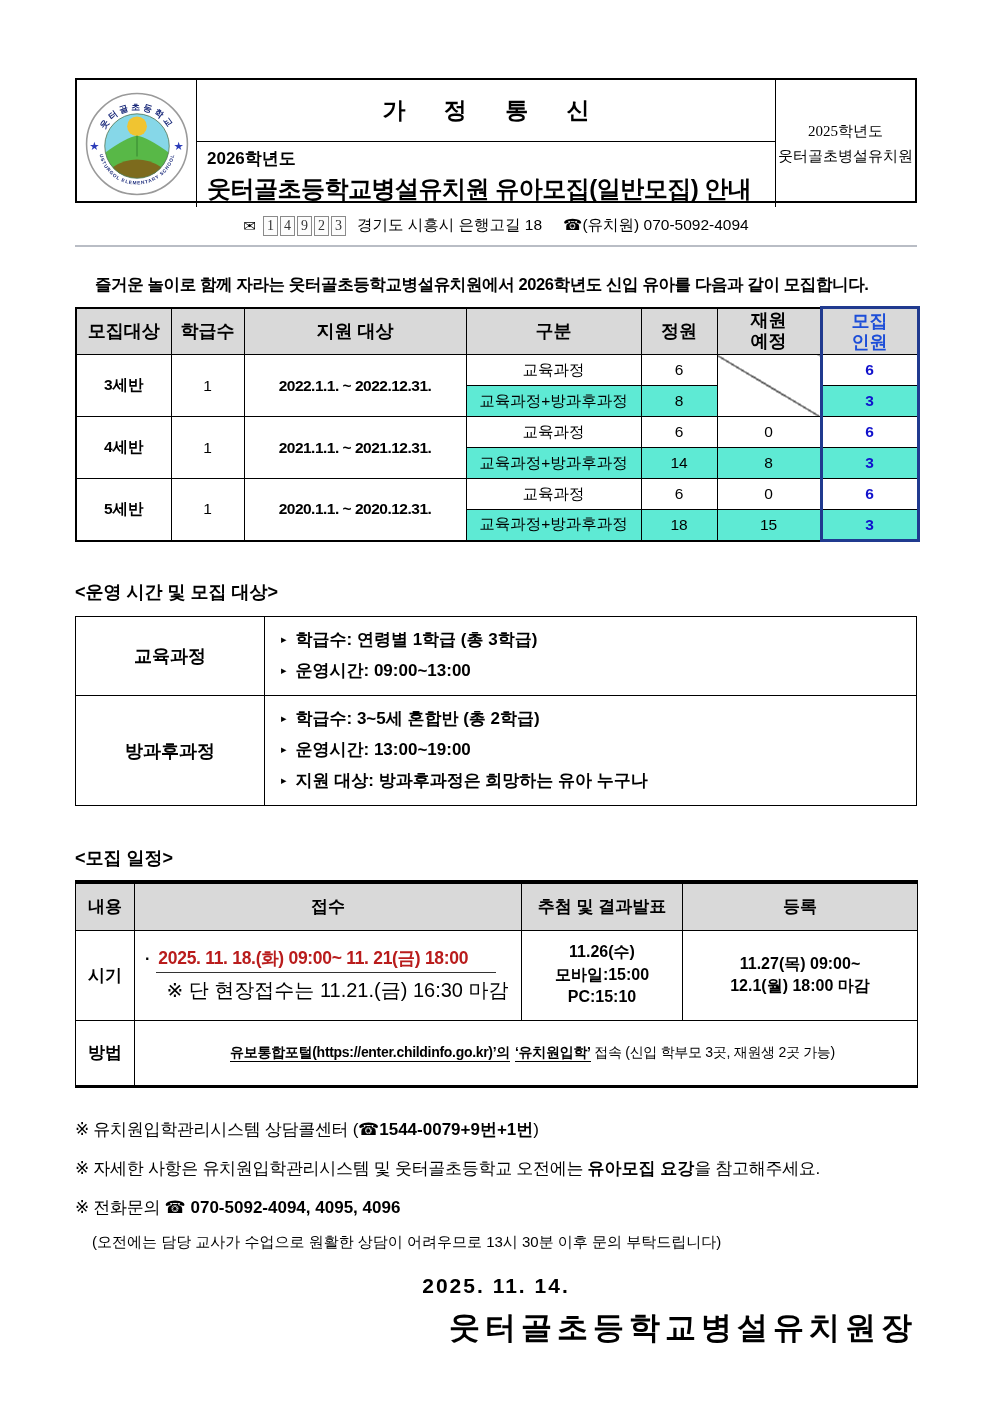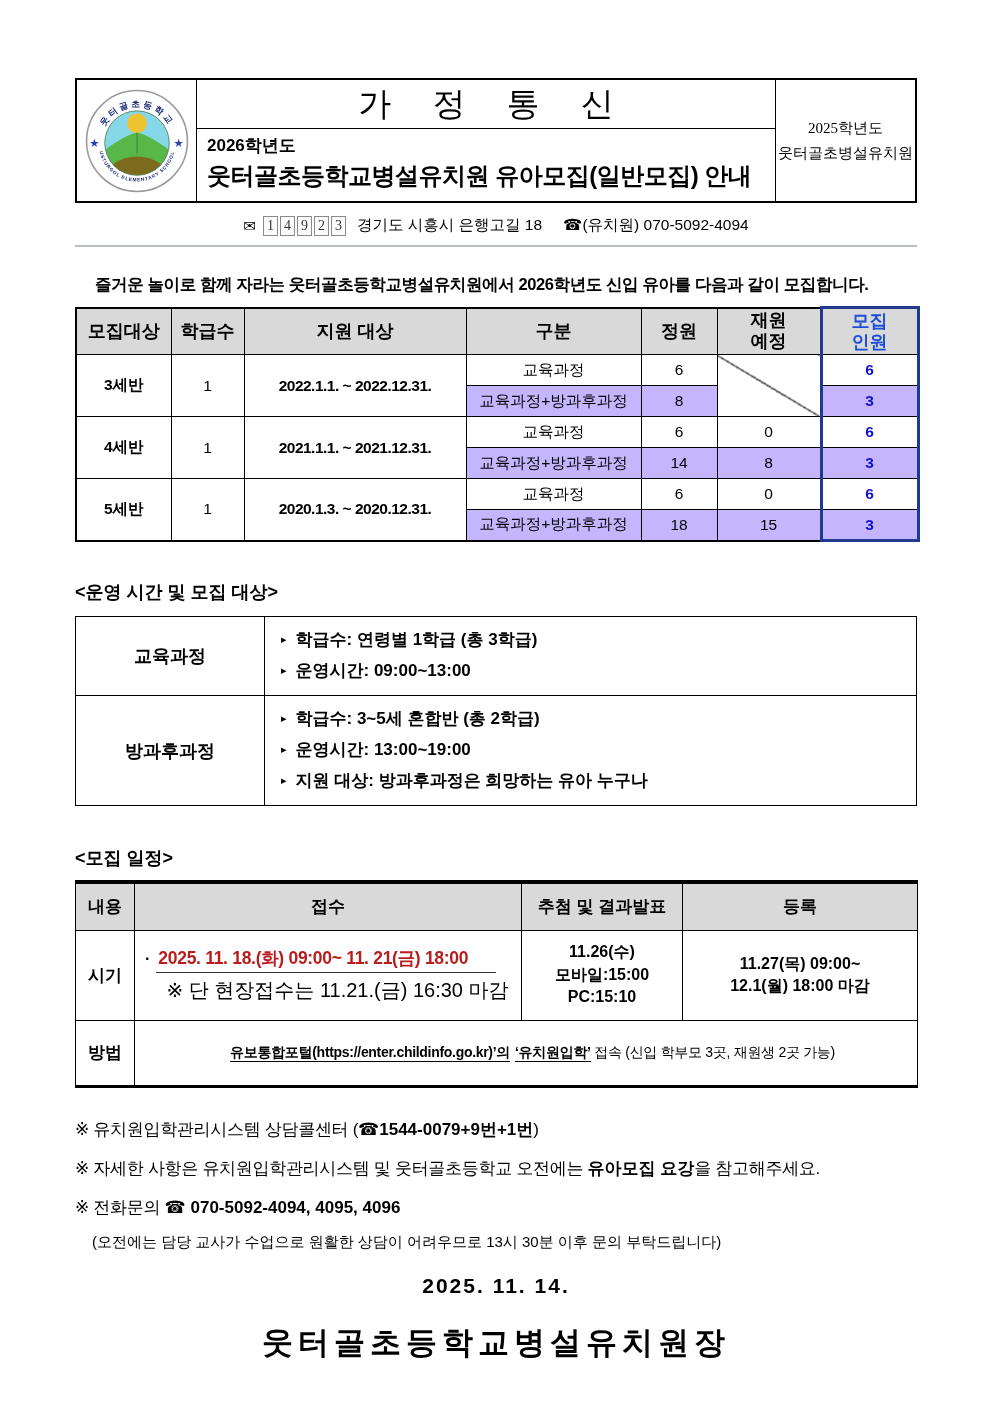--- a/index.html
+++ b/index.html
@@ -19,23 +19,23 @@
     grid-template-columns: 120px 1fr 140px;
     border: 2px solid #000;
     height: 125px;
   }
   .hdr-logo-cell {
     border-right: 1.5px solid #000;
     display: flex; align-items: center; justify-content: center;
   }
   .hdr-mid { display: flex; flex-direction: column; }
   .hdr-title-row {
-    height: 49px; border-bottom: 1.5px solid #000;
+    height: 62px; border-bottom: 1.5px solid #000;
     display: flex; align-items: center; justify-content: center;
-    font-size: 33px; font-weight: normal;
+    font-size: 23px; font-weight: bold;
     letter-spacing: 16px; text-indent: 16px;
   }
   .hdr-sub-row { flex: 1; padding: 5px 8px 2px 10px; }
   .hdr-year { font-size: 17px; font-weight: bold; }
   .hdr-main-title {
     font-size: 24px; font-weight: bold; letter-spacing: -0.5px;
     margin-top: 3px; white-space: nowrap;
   }
   .hdr-side {
     border-left: 1.5px solid #000;
@@ -75,21 +75,21 @@
   }
   .recruit { border: 2px solid #000; }
   .recruit thead th {
     background: #d9d9d9; font-size: 18px; font-weight: bold;
     height: 47px; white-space: pre-line; line-height: 21px;
   }
   .recruit tbody td { height: 31px; font-size: 15.5px; }
   .cell-age   { font-weight: bold; font-size: 17px; }
   .cell-birth { font-weight: bold; font-size: 17.5px; letter-spacing: -0.5px; }
   .cell-num   { font-size: 17px; }
-  .blue-bg    { background: #c4b5fd; margin-top: 8px; }
+  .blue-bg    { background: #5eead4; margin-top: 8px; }
   .col-recruit {
     border-left: 3px solid #203a8f !important;
     border-right: 3px solid #203a8f !important;
     color: #1111cc; font-weight: bold; font-size: 17px;
   }
   th.col-recruit { border-top: 3px solid #203a8f !important; color: #1d4ed8; }
   .rb-bottom { border-bottom: 3px solid #203a8f !important; }
   .diag {
     background: linear-gradient(to top right,
       transparent calc(50% - 0.8px), #555 calc(50% - 0.8px),
@@ -129,21 +129,21 @@
   .m-quote { font-weight: bold; border-bottom: 1.6px solid #000; padding-bottom: 1px; margin-left: 5px; }
 
   
   .notes { margin-top: 30px; font-size: 17px; }
   .note-line { margin-bottom: 16px; letter-spacing: -0.3px; }
   .note-line b { letter-spacing: 0; }
   .subnote { font-size: 15px; padding-left: 17px; margin-top: -2px; }
 
   
   .close-date { margin-top: 22px; text-align: center; font-size: 21px; font-weight: bold; letter-spacing: 2px; }
-  .close-sign { margin-top: 24px; text-align: center; font-size: 31px; font-weight: bold; letter-spacing: 5px; }
+  .close-sign { margin-top: 9px; text-align: right; font-size: 31px; font-weight: bold; letter-spacing: 5px; }
 </style>
 </head>
 <body>
 
 <div class="content">
 
   <div class="hdr-table">
     <div class="hdr-logo-cell">
       <svg width="104" height="104" viewBox="0 0 100 100">
         <defs>
@@ -253,21 +253,21 @@
       <tr>
         <td class="blue-bg">교육과정+방과후과정</td>
         <td class="cell-num blue-bg">14</td>
         <td class="cell-num blue-bg">8</td>
         <td class="col-recruit blue-bg">3</td>
       </tr>
 
       <tr>
         <td class="cell-age" rowspan="2">5세반</td>
         <td rowspan="2">1</td>
-        <td class="cell-birth" rowspan="2">2020.1.3. ~ 2020.12.31.</td>
+        <td class="cell-birth" rowspan="2">2020.1.1. ~ 2020.12.31.</td>
         <td>교육과정</td>
         <td class="cell-num">6</td>
         <td class="cell-num">0</td>
         <td class="col-recruit">6</td>
       </tr>
       <tr>
         <td class="blue-bg">교육과정+방과후과정</td>
         <td class="cell-num blue-bg">18</td>
         <td class="cell-num blue-bg">15</td>
         <td class="col-recruit blue-bg rb-bottom">3</td>

